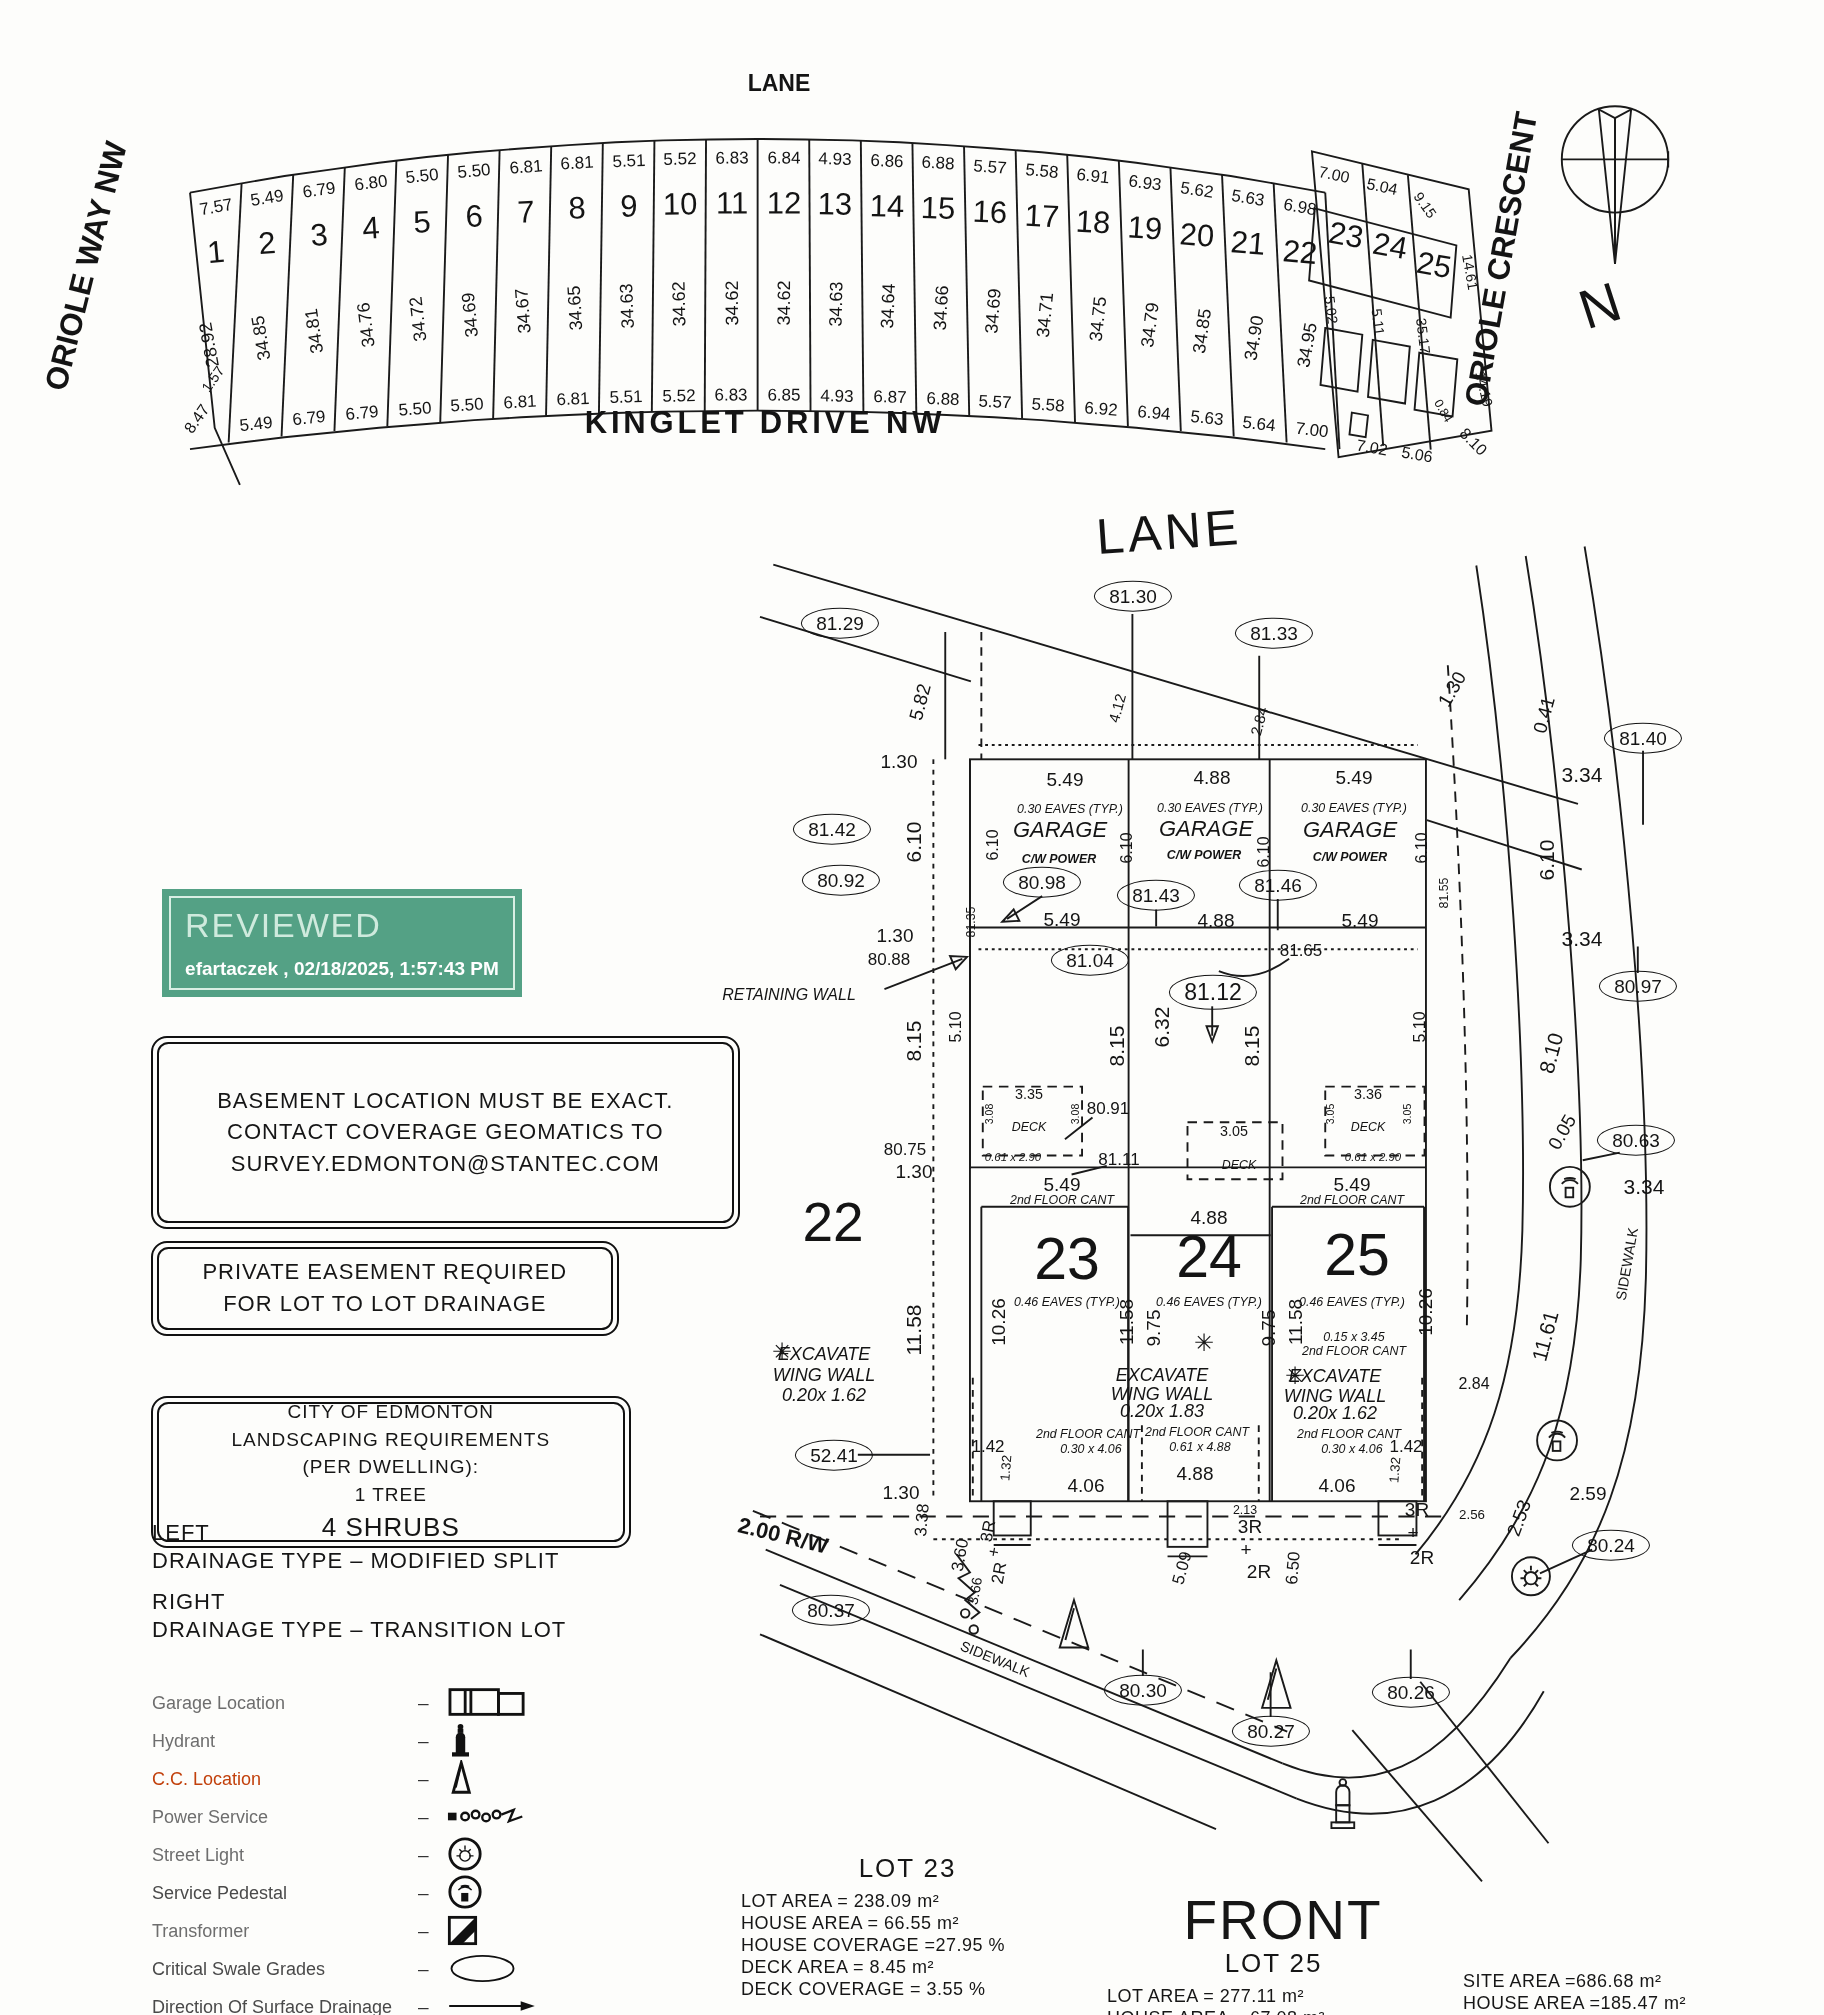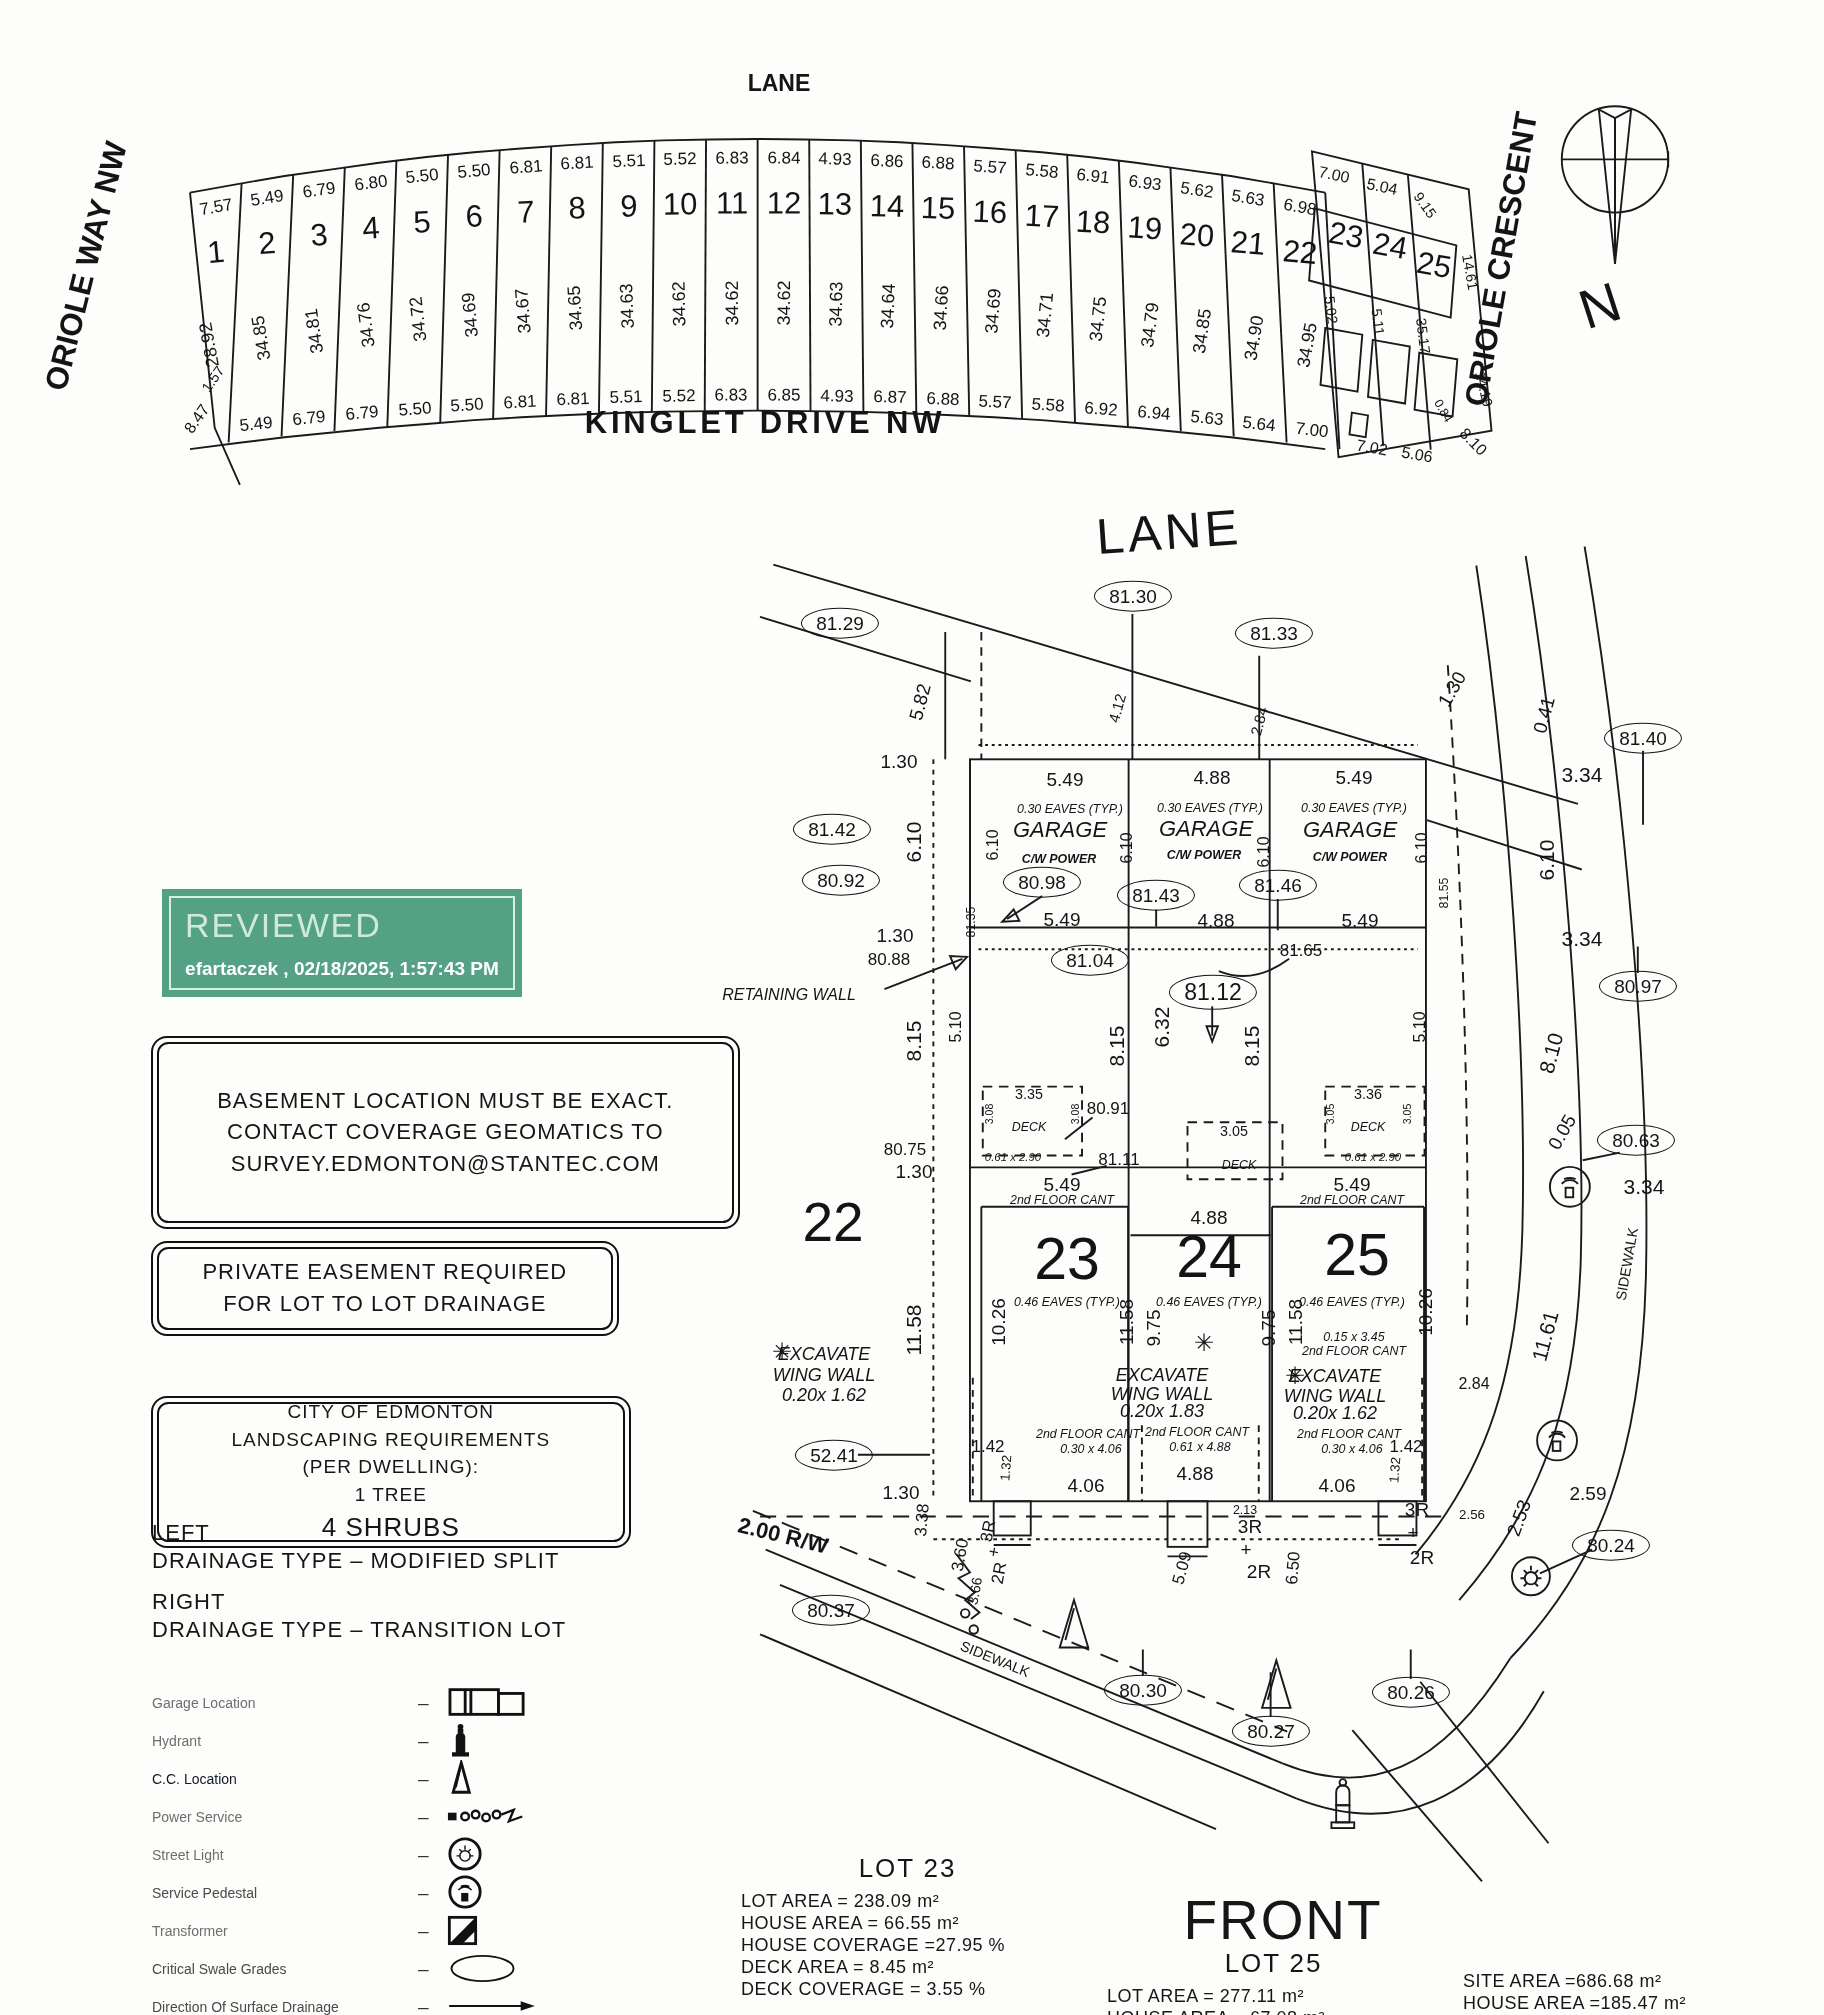--- a/index.html
+++ b/index.html
@@ -21,21 +21,21 @@
   #stamp .inner2{border:2.9px solid #d9efe4;padding:8.6px 14.3px;}
   #stamp .t{font-size:34px;color:#cfeadd;letter-spacing:1.9px;}
   #stamp .s{font-size:19px;color:#ffffff;font-weight:bold;margin-top:12.4px;}
   .stats{position:absolute;}
   .stats .title{font-size:26px;text-align:center;letter-spacing:1.9px;margin-bottom:6.7px;}
   .stats .ln{font-size:18px;letter-spacing:0.5px;line-height:1.22;}
   #front-label{position:absolute;font-size:55px;letter-spacing:1.9px;transform:translate(-50%,-50%);}
   #drainage div{font-size:22px;letter-spacing:1px;line-height:1.28;}
   #legend{position:absolute;left:152px;top:1684px;}
   .lrow{display:flex;align-items:center;height:38px;}
-  .lrow .lab{width:266px;font-size:14px;color:#4a4a4a;}
+  .lrow .lab{width:266px;font-size:18px;color:#4a4a4a;}
   .lrow .dash{width:28.5px;font-size:19px;color:#333;}
 </style>
 </head>
 <body>
 
 <div id="page">
 
   <svg class="linework" width="1824" height="2015" viewBox="0 0 3840 4241">
 
     <path d="M2762,318 L3092,398 L3140,906 L2818,962 Z" stroke-width="5"></path>
@@ -493,21 +493,21 @@
         <div class="lab " style="color: rgb(110, 110, 110);"><span class="">Hydrant</span></div>
         <div class="dash">–</div>
         <div><svg width="27" height="34" viewBox="0 0 56 72">
             <path d="M18,66 V30 a10,10 0 0 1 20,0 V66 Z" fill="#111"></path>
             <rect x="10" y="62" width="36" height="9" fill="#111"></rect>
             <rect x="22" y="12" width="12" height="9" fill="#111"></rect>
             <circle cx="28" cy="8" r="6" fill="#111"></circle>
           </svg></div>
       </div>
       <div class="lrow">
-        <div class="lab " style="color: #0f172a;"><span class="">C.C. Location</span></div>
+        <div class="lab " style="color: #c2410c;"><span class="">C.C. Location</span></div>
         <div class="dash">–</div>
         <div><svg width="28.5" height="36" viewBox="0 0 60 76">
             <path d="M30,6 L13,68 H47 Z" fill="none" stroke="#111" stroke-width="6"></path>
             <path d="M28,20 L19,58" stroke="#111" stroke-width="3" fill="none"></path>
           </svg></div>
       </div>
       <div class="lrow">
         <div class="lab " style="color: rgb(110, 110, 110);"><span class="">Power Service</span></div>
         <div class="dash">–</div>
         <div><svg width="81" height="27" viewBox="0 0 170 56">

